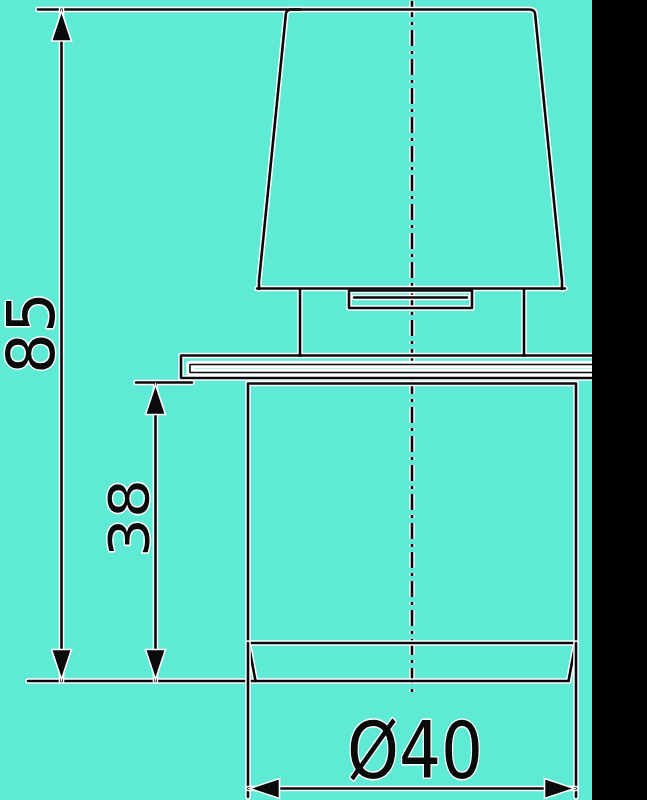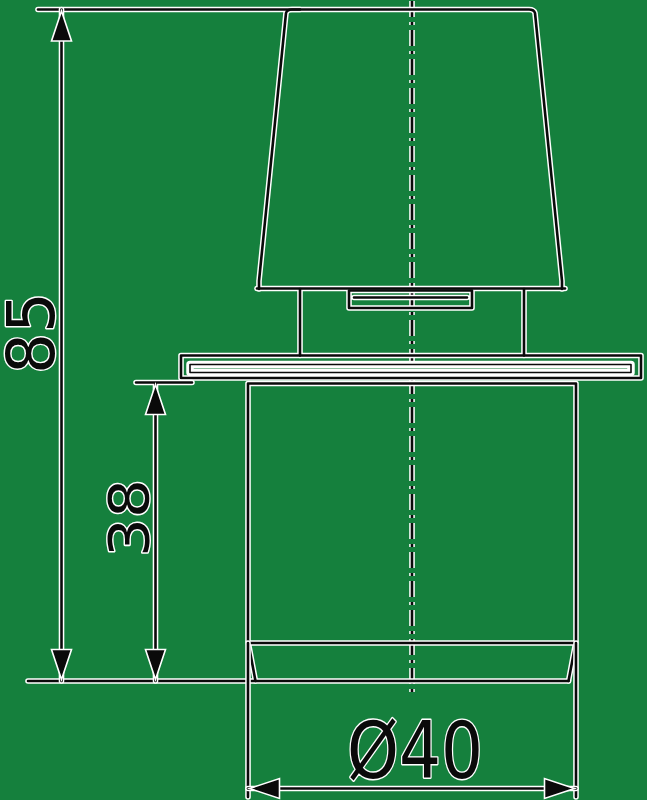--- a/index.html
+++ b/index.html
@@ -2,23 +2,23 @@
 <html><head>
 <meta charset="utf-8">
 <style>
   html, body {
     margin: 0;
     padding: 0;
     background: #000000;
   }
   .stage {
     position: relative;
-    width: 647px;
+    width: 592px;
     height: 800px;
-    background: #15803d;
+    background: #5eead4;
     overflow: hidden;
   }
   svg { display: block; }
 
   
   .halo { fill: none; stroke: #ffffff; stroke-width: 5.6; stroke-linecap: round; stroke-linejoin: round; }
   .ink  { fill: none; stroke: #0a0a0a; stroke-width: 2.6; stroke-linecap: round; stroke-linejoin: round; }
 
   .halo.dash, .ink.dash { stroke-dasharray: 16 5 3 5; stroke-linecap: butt; }
 

